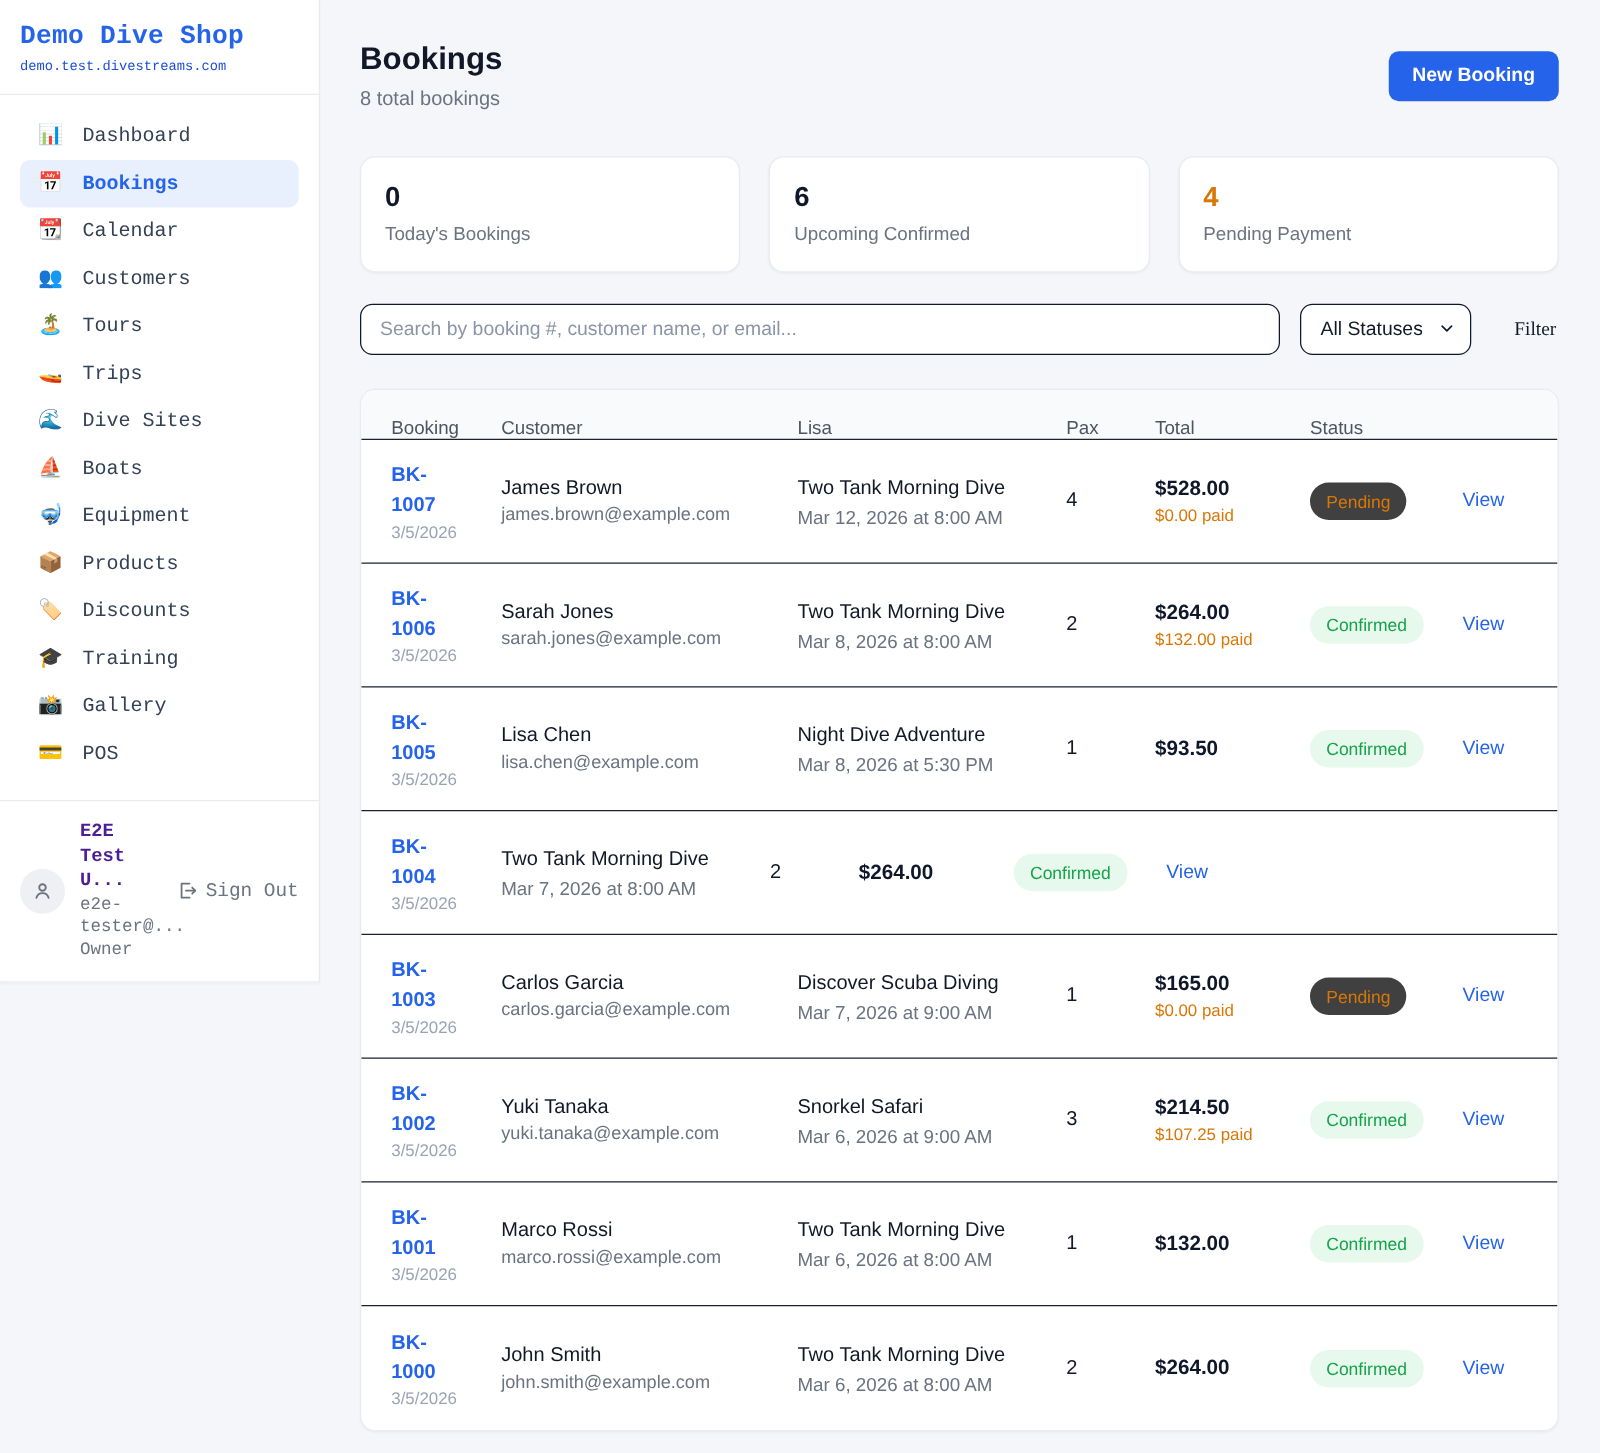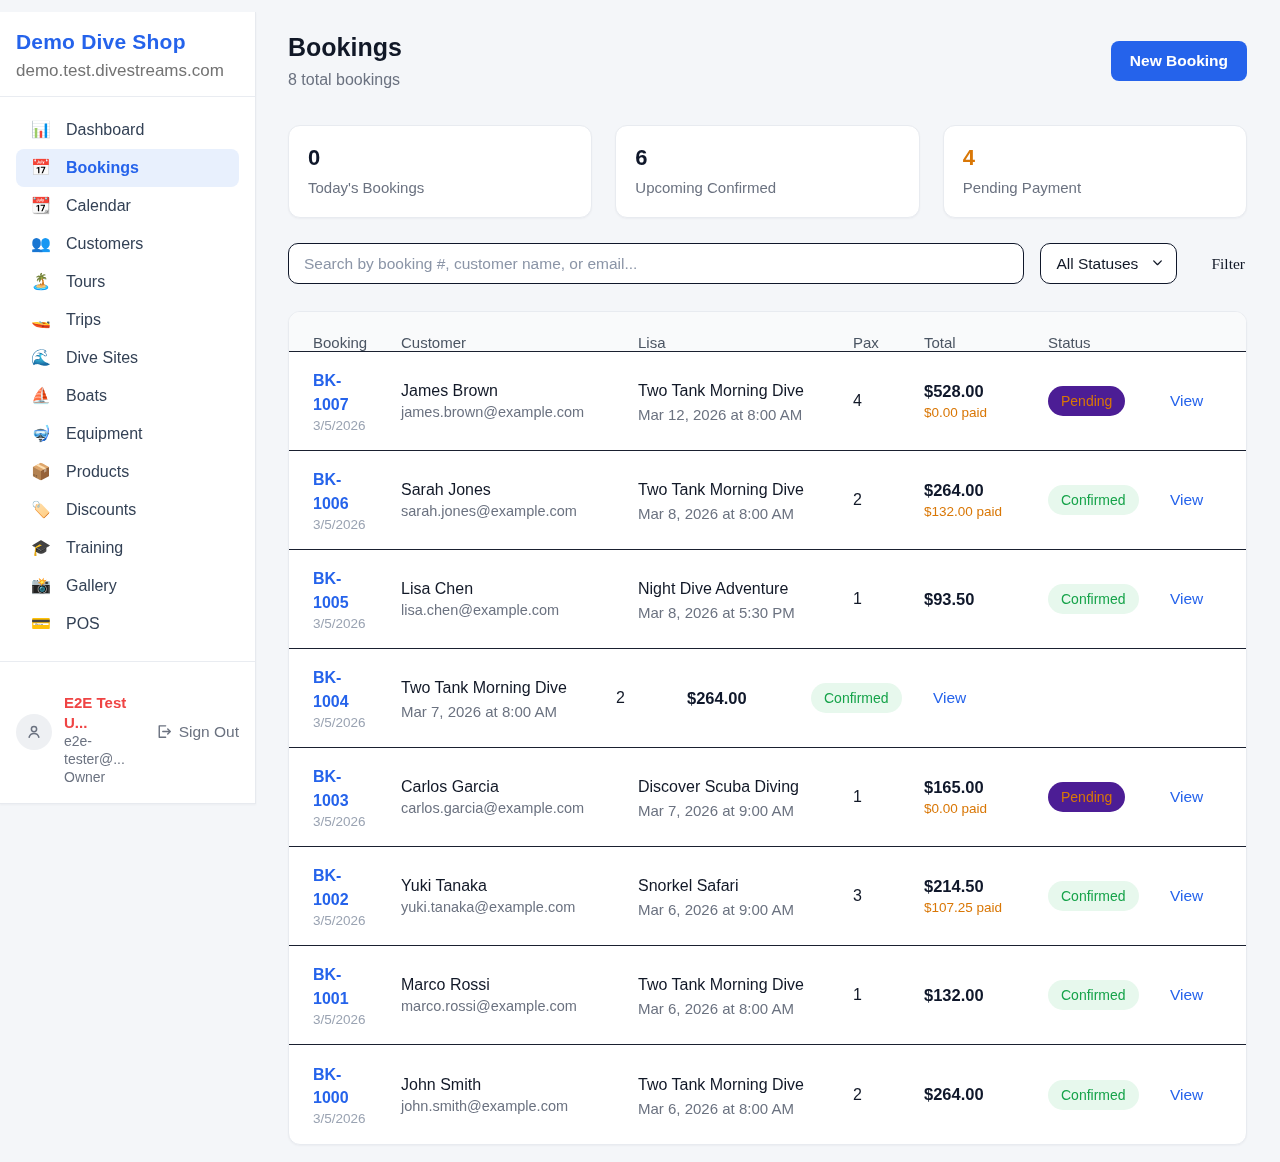--- a/index.html
+++ b/index.html
@@ -6,49 +6,50 @@
   html, body { width: 1280px; min-height: 1162px; }
   body {
     background: #f4f6f9;
     font-family: "Liberation Sans", sans-serif;
     color: #111827;
     position: relative;
   }
 
   
   .sidebar {
-    position: absolute; top: 12px; left: 0; width: 256px;
+    position: absolute; top: 0; left: 0; width: 256px;
     background: #ffffff;
     border-right: 1px solid #e7eaef;
     border-bottom: 1px solid #e7eaef;
     box-shadow: 0 1px 2px rgba(16,24,40,.04);
+    font-family: Liberation Mono, monospace;
   }
   .brand { padding: 18px 16px 15px; border-bottom: 1px solid #e9ecf1; }
   .brand-name { font-size: 21px; font-weight: bold; color: #2563eb; letter-spacing: .2px; }
-  .brand-domain { margin-top: 7px; font-size: 17px; color: #737373; }
+  .brand-domain { margin-top: 7px; font-size: 11px; color: #1d4ed8; }
   .nav { padding: 14px 16px 18px; }
   .nav-item {
     display: flex; align-items: center; gap: 14px;
     padding: 10px 14px; border-radius: 8px;
     font-size: 16px; color: #334155; cursor: pointer;
   }
   .nav-item .ico { width: 22px; text-align: center; font-size: 16px; line-height: 1; }
   .nav-item.active { background: #e8f0fd; color: #2563eb; font-weight: bold; }
   .user-sec {
     border-top: 1px solid #e9ecf1;
     padding: 15px 16px 16px;
     display: flex; align-items: center; gap: 12px;
   }
   .avatar {
     width: 36px; height: 36px; border-radius: 50%;
     background: #eef0f3; flex: none;
     display: flex; align-items: center; justify-content: center;
   }
   .uinfo { line-height: 1.3; min-width: 0; }
-  .uname { font-size: 15px; font-weight: bold; color: #ef4444; margin-top: 16px; }
+  .uname { font-size: 15px; font-weight: bold; color: #4c1d95; }
   .uemail, .urole { font-size: 14px; color: #6b7280; }
   .signout {
     margin-left: auto; display: flex; align-items: center; gap: 7px;
     background: none; border: none; color: #6b7280; font-size: 15.5px;
     font-family: inherit; cursor: pointer; white-space: nowrap;
   }
 
   
   .main { margin-left: 288px; width: 959px; padding: 33px 0 29px; }
   .page-head { display: flex; justify-content: space-between; align-items: flex-start; }
@@ -120,21 +121,21 @@
   .cust-name { font-size: 16px; color: #111827; }
   .cust-email { font-size: 14.5px; color: #6b7280; margin-top: 4px; }
   .trip-name { font-size: 16px; font-weight: normal; color: #111827; max-width: 168px; line-height: 1.5; }
   .trip-date { font-size: 15px; color: #6b7280; margin-top: 3px; }
   .pax-val { font-size: 16px; color: #111827; }
   .total-val { font-size: 16.5px; font-weight: bold; color: #0f172a; }
   .paid-val { font-size: 13.5px; color: #d97706; margin-top: 4px; }
   .badge {
     display: inline-block; padding: 7px 13px; border-radius: 999px; font-size: 14px;
   }
-  .badge-pending { background: #4c1d95; color: #d97706; }
+  .badge-pending { background: #404040; color: #d97706; }
   .badge-confirmed { background: #e7f8ed; color: #16a34a; }
   .view-link { color: #2563eb; font-size: 15.5px; text-decoration: none; cursor: pointer; }
 </style>
 </head>
 <body>
 
 <aside class="sidebar">
   <div class="brand">
     <div class="brand-name">Demo Dive Shop</div>
     <div class="brand-domain">demo.test.divestreams.com</div>

